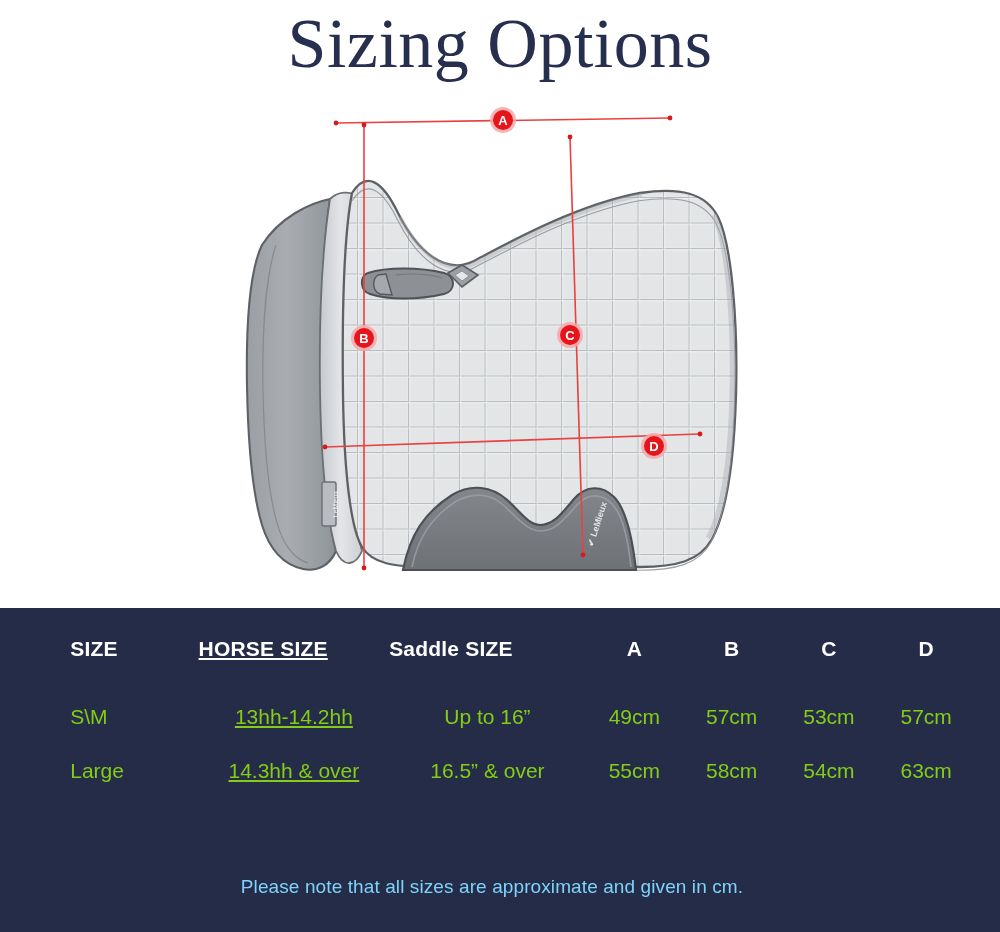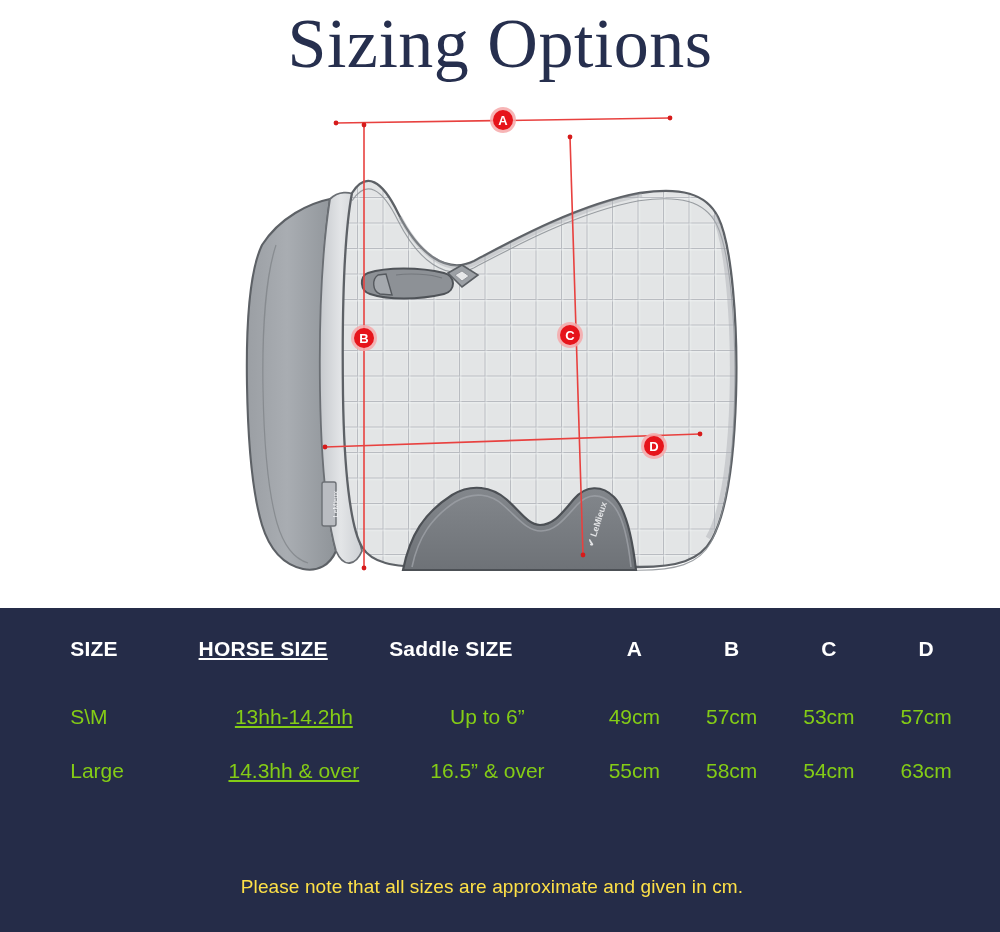--- a/index.html
+++ b/index.html
@@ -76,21 +76,21 @@
   thead th.col-size,
   thead th.col-horse,
   thead th.col-saddle { text-align: left; }
   tbody td.col-size { text-align: left; }
 
   .footnote {
     position: absolute; left: 0; top: 268px; width: 984px;
     text-align: center;
     font-size: 19px;
     font-weight: 400;
-    color: #fde047;
+    color: #7dd3fc;
     letter-spacing: 0.1px;
   }
 
   
   .mk-letter {
     font-family: "Liberation Sans", sans-serif;
     font-size: 13px;
     font-weight: 700;
     fill: #ffffff;
   }
@@ -282,21 +282,21 @@
           <th class="col-c">C</th>
           <th class="col-d">D</th>
           <th class="col-pad-r"></th>
         </tr>
       </thead>
       <tbody>
         <tr>
           <td class="col-pad-l"></td>
           <td class="col-size">S\M</td>
           <td class="col-horse">13hh-14.2hh</td>
-          <td class="col-saddle">Up to 6”</td>
+          <td class="col-saddle">Up to 16”</td>
           <td class="col-a">49cm</td>
           <td class="col-b">57cm</td>
           <td class="col-c">53cm</td>
           <td class="col-d">57cm</td>
           <td class="col-pad-r"></td>
         </tr>
         <tr>
           <td class="col-pad-l"></td>
           <td class="col-size">Large</td>
           <td class="col-horse">14.3hh &amp; over</td>

